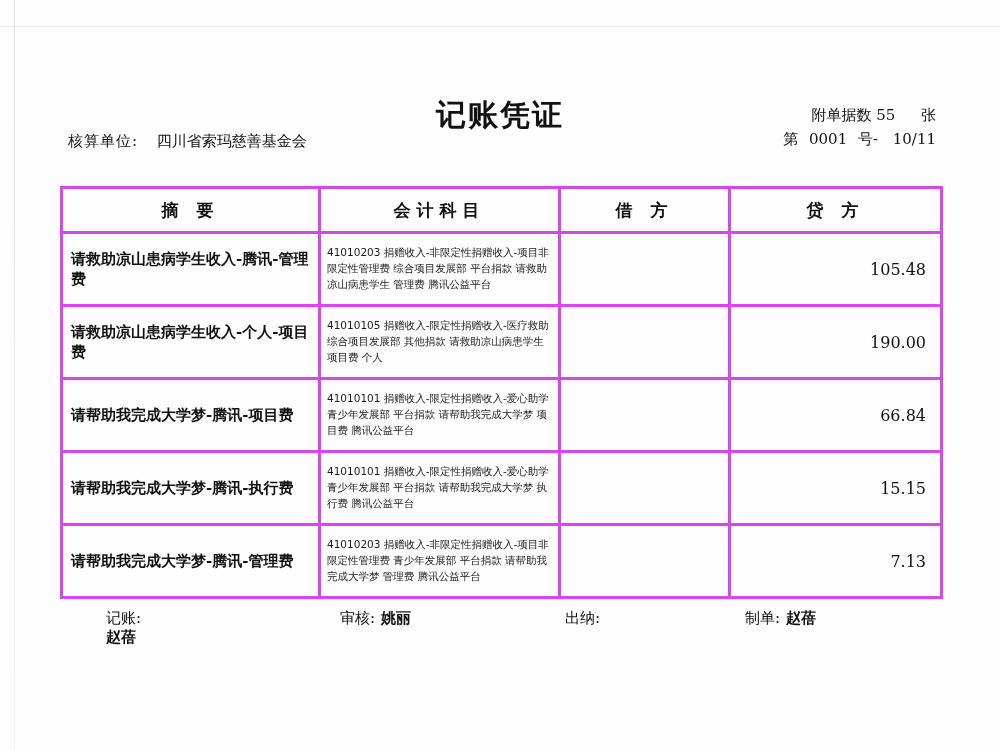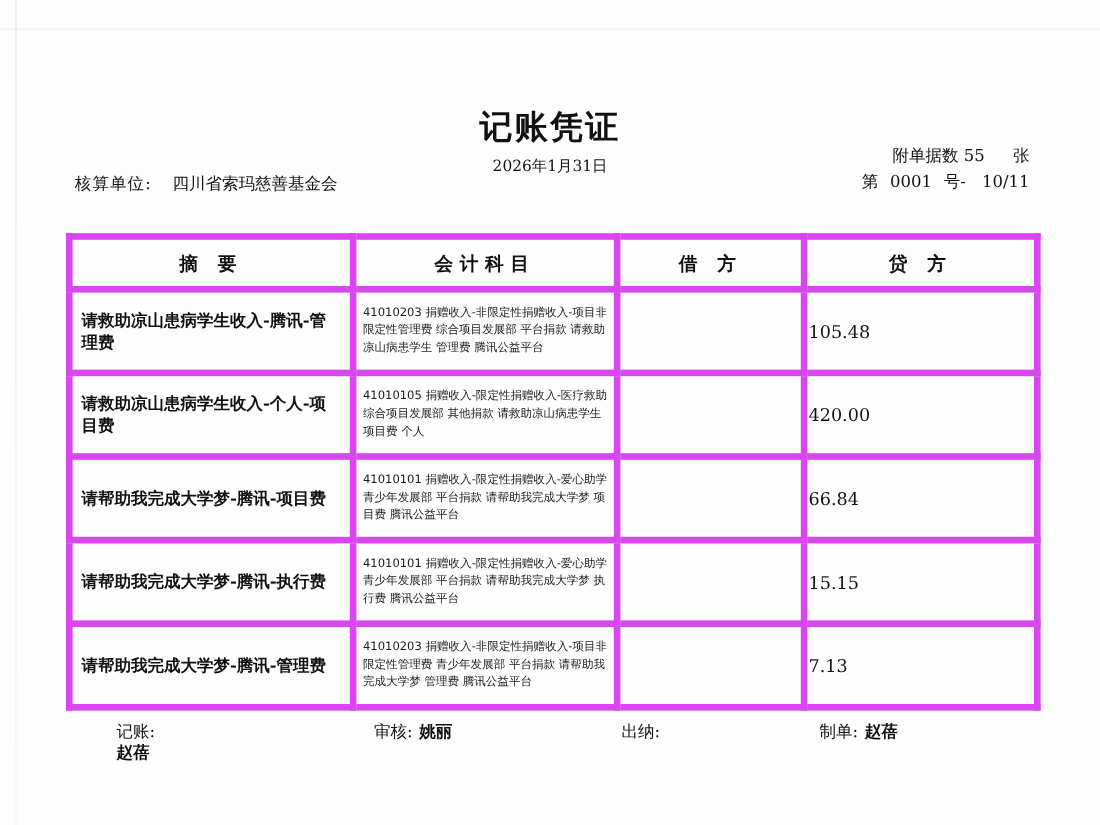--- a/index.html
+++ b/index.html
@@ -101,21 +101,21 @@
     margin-left: 14px;
   }
 
   table.voucher {
     width: 880px;
     border-collapse: collapse;
     margin-top: 22px;
     table-layout: fixed;
   }
   table.voucher th, table.voucher td {
-    border: 6px solid #d946ef;
+    border: 3px solid #d946ef;
     vertical-align: middle;
   }
   table.voucher thead th {
     height: 40px;
     font-size: 17px;
     font-weight: bold;
     font-family: "DejaVu Serif", serif;
     letter-spacing: 6px;
     text-align: center;
   }
@@ -134,20 +134,21 @@
   td.subject {
     font-family: "DejaVu Sans", sans-serif;
     font-size: 10.5px;
     padding: 6px 6px;
     line-height: 1.5;
     color: #1b1b1b;
   }
   td.amount {
     font-family: "DejaVu Serif", serif;
     font-size: 16px;
+    text-align: right;
     padding-right: 14px;
   }
   tr.entry td { height: 58px; }
 
   tr.total td {
     height: 44px;
   }
   td.total-label {
     font-family: "DejaVu Serif", serif;
     font-size: 17px;
@@ -183,21 +184,20 @@
 </head>
 <body>
 
 <div class="page">
   <div class="scan-edge-left"></div>
   <div class="scan-edge-top"></div>
 
   <div class="doc">
 
     <h1 class="title">记账凭证</h1>
-    <div class="date-line">2026年1月31日</div>
 
     <div class="meta-row">
       <div class="unit">
         <span class="unit-label">核算单位:</span>
         <span class="unit-value">四川省索玛慈善基金会</span>
       </div>
 
       <div class="meta-attach">
         <span>附单据数</span>
         <span class="num">55</span>
@@ -231,21 +231,21 @@
         <tr class="entry">
           <td class="abstract">请救助凉山患病学生收入-腾讯-管理费</td>
           <td class="subject">41010203  捐赠收入-非限定性捐赠收入-项目非限定性管理费  综合项目发展部  平台捐款  请救助凉山病患学生  管理费  腾讯公益平台</td>
           <td class="amount"></td>
           <td class="amount">105.48</td>
         </tr>
         <tr class="entry">
           <td class="abstract">请救助凉山患病学生收入-个人-项目费</td>
           <td class="subject">41010105  捐赠收入-限定性捐赠收入-医疗救助  综合项目发展部  其他捐款  请救助凉山病患学生  项目费  个人</td>
           <td class="amount"></td>
-          <td class="amount">420.00</td>
+          <td class="amount">190.00</td>
         </tr>
         <tr class="entry">
           <td class="abstract">请帮助我完成大学梦-腾讯-项目费</td>
           <td class="subject">41010101  捐赠收入-限定性捐赠收入-爱心助学  青少年发展部  平台捐款  请帮助我完成大学梦  项目费  腾讯公益平台</td>
           <td class="amount"></td>
           <td class="amount">66.84</td>
         </tr>
         <tr class="entry">
           <td class="abstract">请帮助我完成大学梦-腾讯-执行费</td>
           <td class="subject">41010101  捐赠收入-限定性捐赠收入-爱心助学  青少年发展部  平台捐款  请帮助我完成大学梦  执行费  腾讯公益平台</td>

